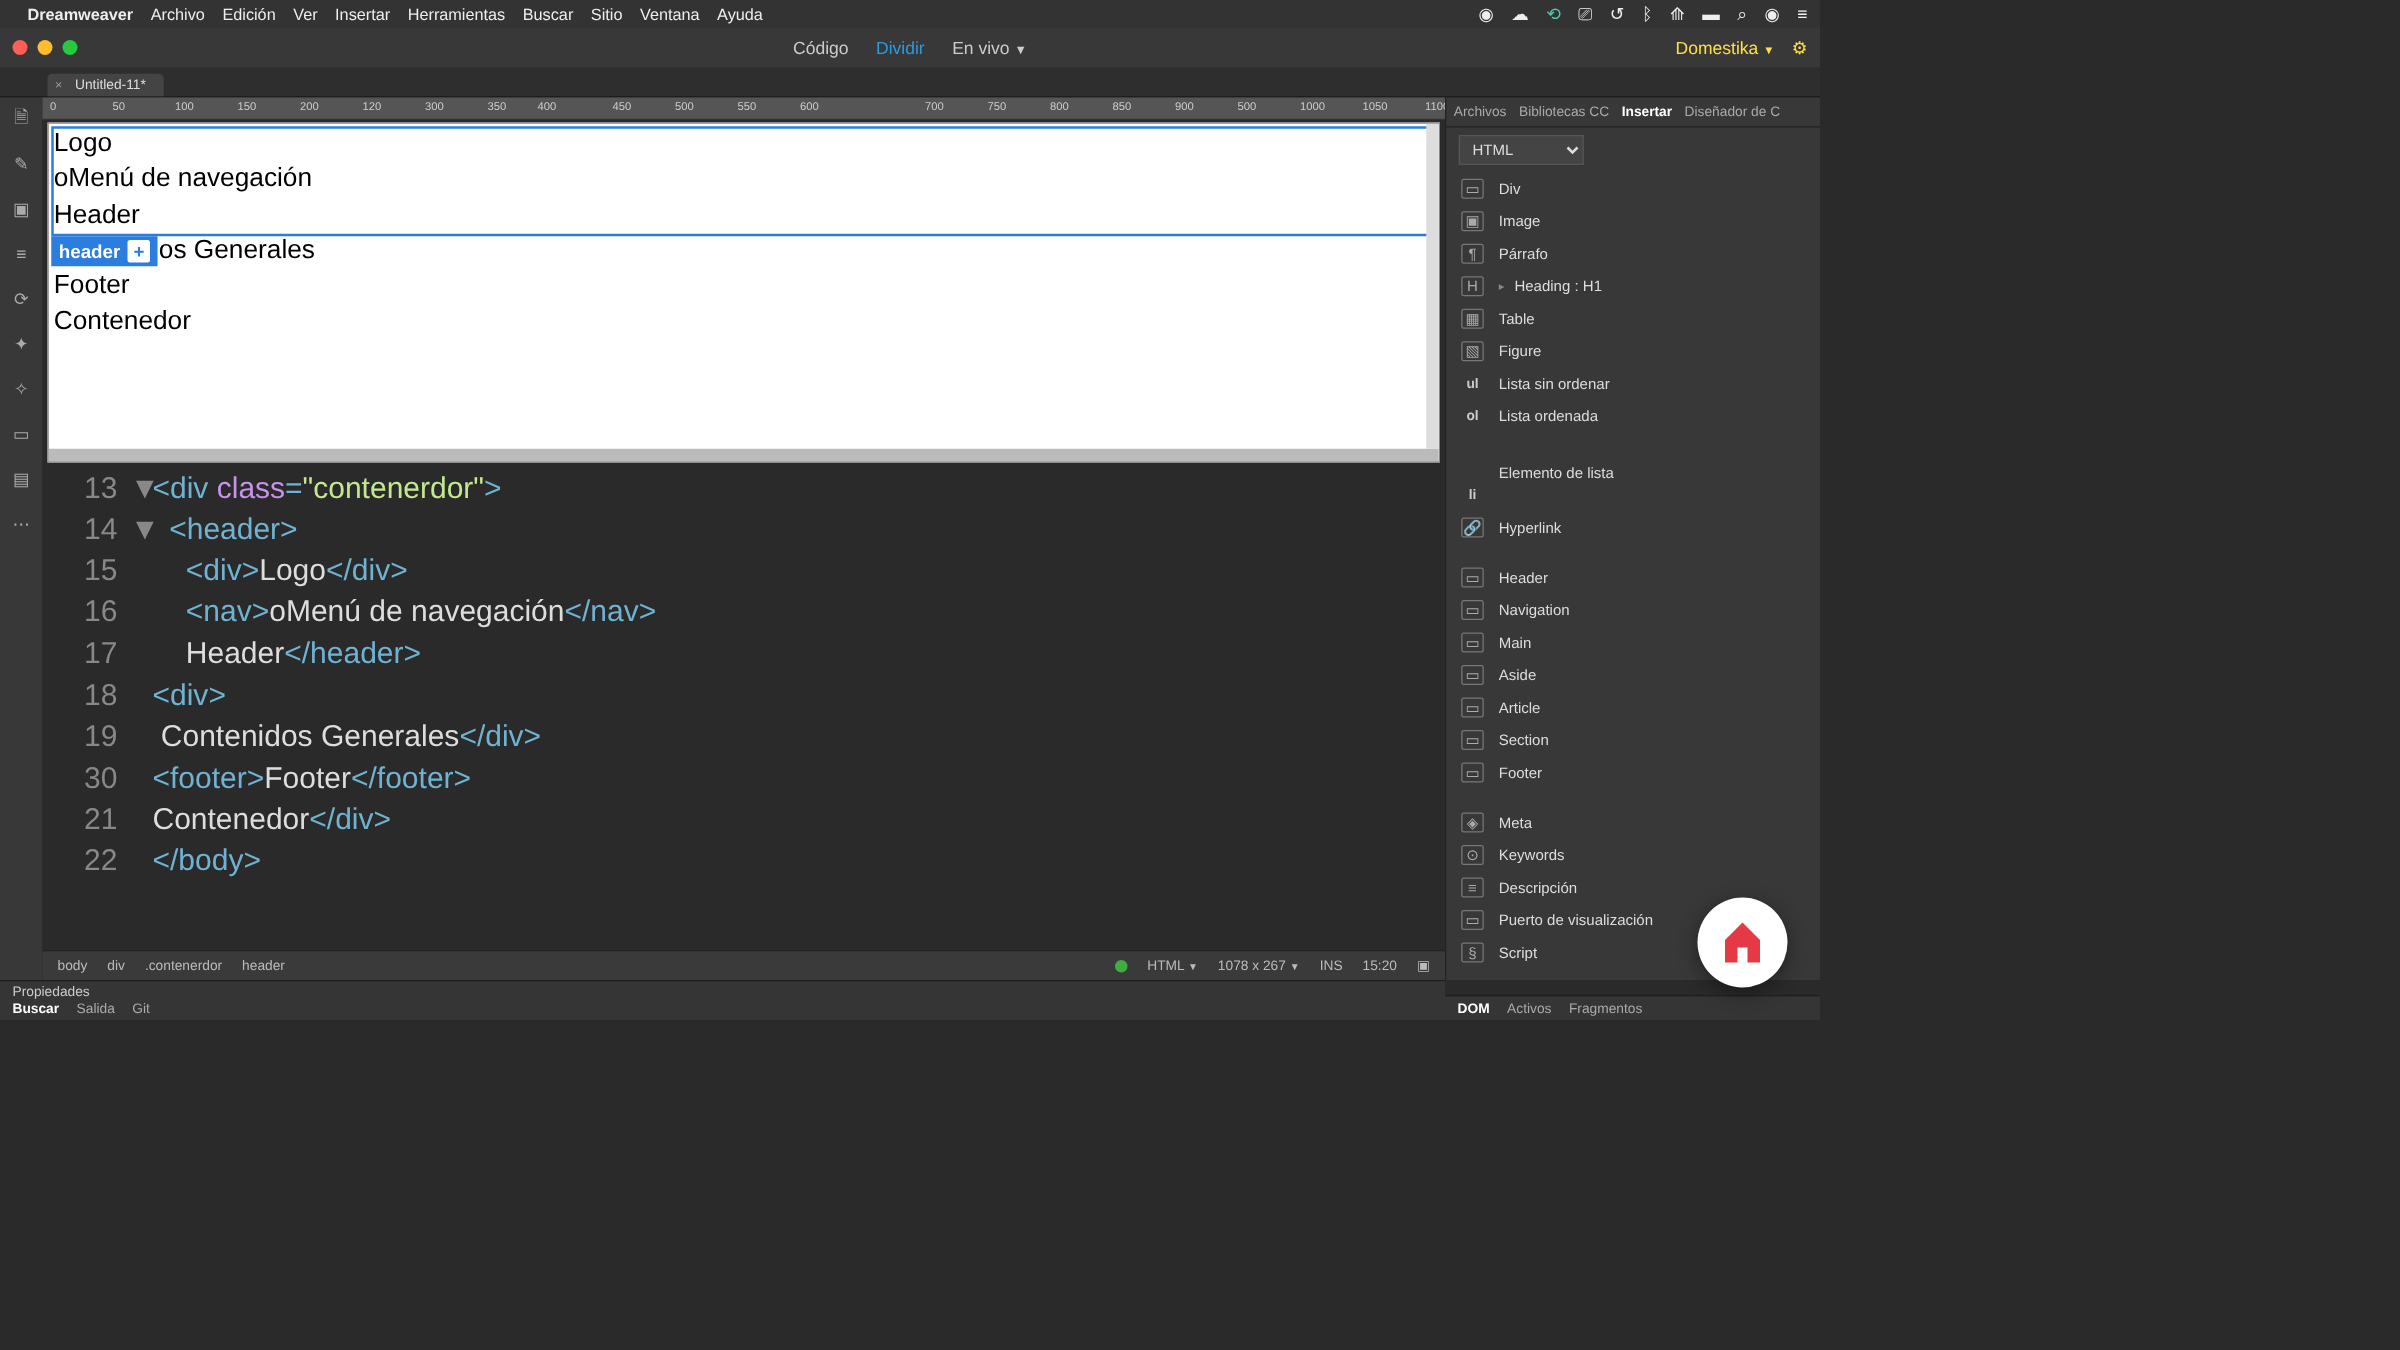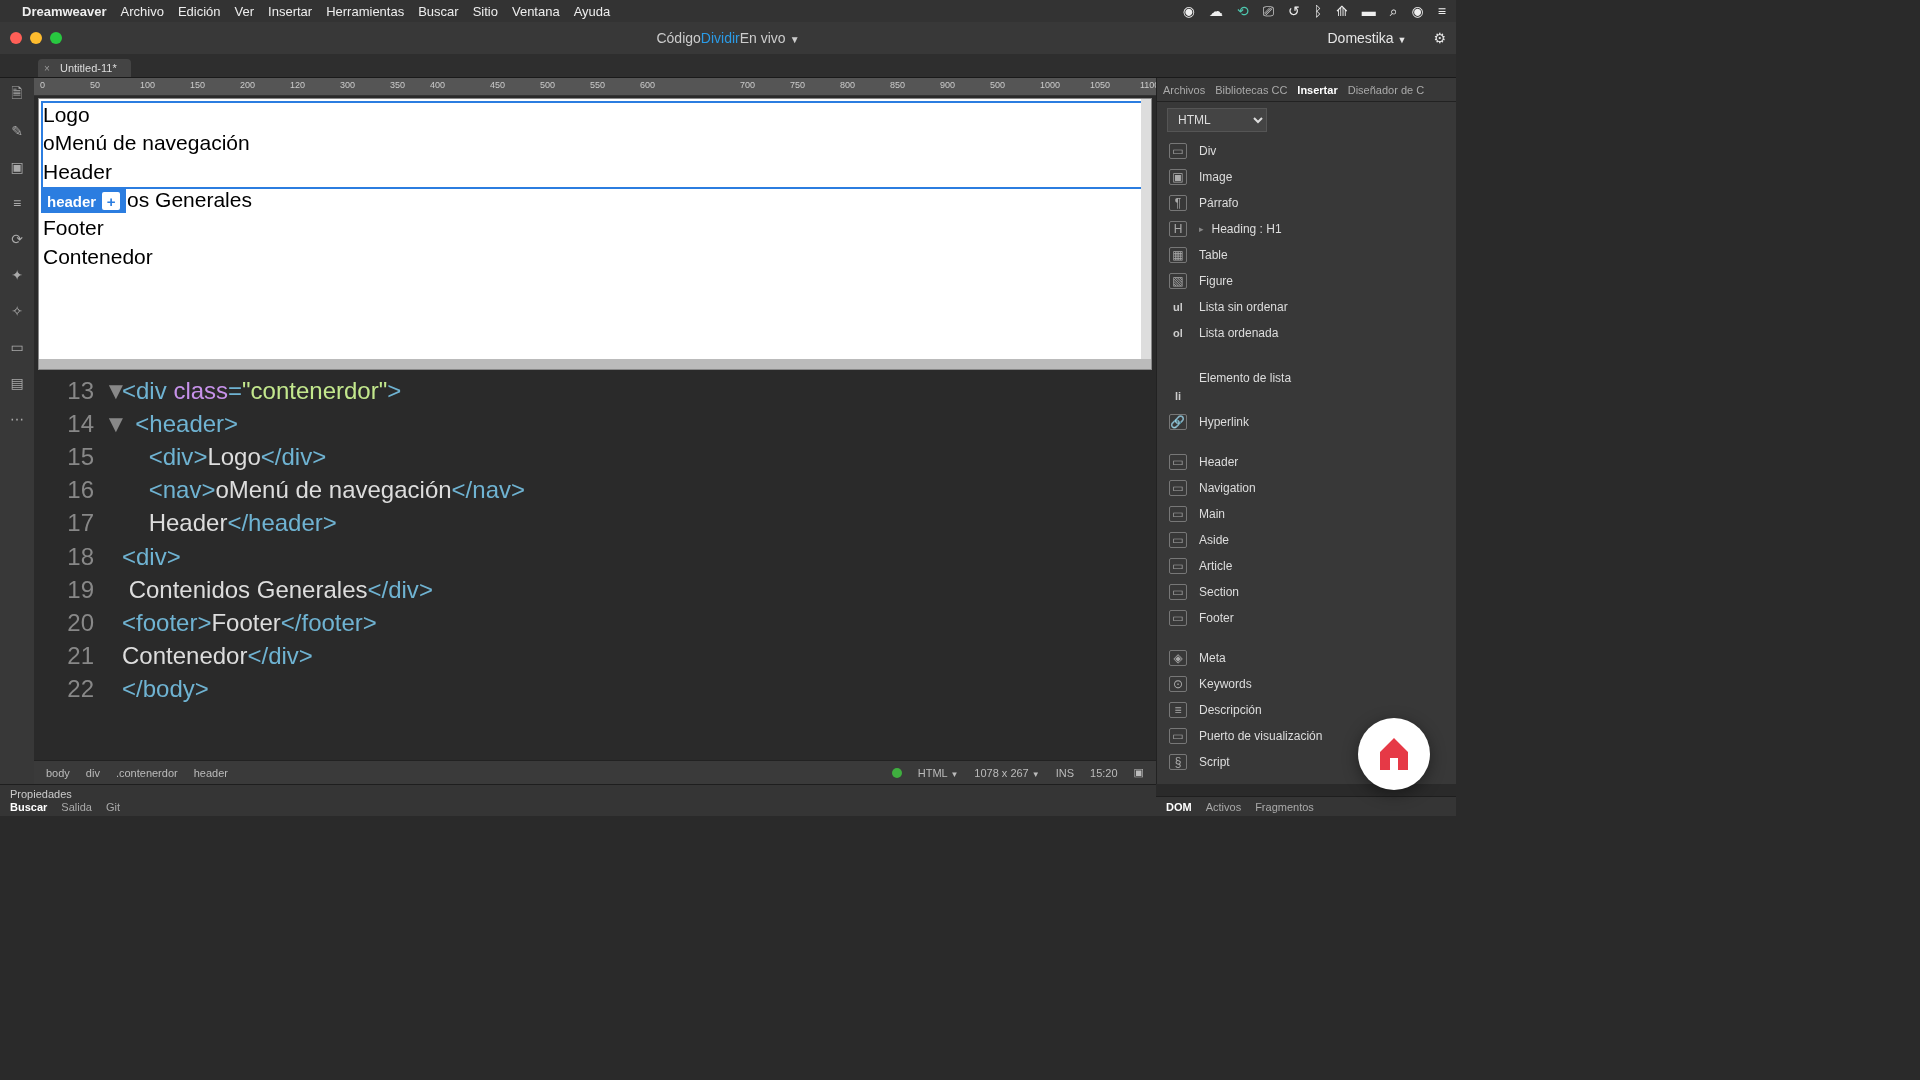--- a/index.html
+++ b/index.html
@@ -13,24 +13,24 @@
 .menubar .right { margin-left: auto; display: flex; align-items: center; gap: 14px; }
 .menubar .right span { font-size: 14px; }
 
 
 .window-chrome { height: 32px; background: #383838; display: flex; align-items: center; padding: 0 10px; position: relative; }
 .traffic-lights { display: flex; gap: 8px; }
 .traffic-lights .dot { width: 12px; height: 12px; border-radius: 50%; }
 .dot.red { background: #ff5f57; }
 .dot.yellow { background: #febc2e; }
 .dot.green { background: #28c840; }
-.view-switch { position: absolute; left: 50%; transform: translateX(-50%); display: flex; font-size: 14px; color: #ccc; align-items: center; }
+.view-switch { position: absolute; left: 50%; transform: translateX(-50%); display: flex; gap: 22px; font-size: 14px; color: #ccc; align-items: center; }
 .view-switch .active { color: #2b9be6; }
 .view-switch .chev { font-size: 10px; margin-left: 4px; }
-.window-chrome .right-controls { margin-left: auto; display: flex; align-items: center; gap: 27px; font-size: 14px; color: #e5e5e5; }
+.window-chrome .right-controls { margin-left: auto; display: flex; align-items: center; gap: 14px; font-size: 14px; color: #fde047; }
 
 
 .tab-bar { height: 24px; background: #2e2e2e; display: flex; align-items: flex-end; padding-left: 38px; border-bottom: 1px solid #1a1a1a; }
 .tab { background: #444; padding: 3px 14px 3px 22px; font-size: 11px; color: #ddd; border-radius: 4px 4px 0 0; position: relative; }
 .tab .close { position: absolute; left: 6px; top: 4px; font-size: 10px; color: #999; }
 
 
 .main-area { position: absolute; top: 78px; left: 0; right: 0; bottom: 32px; display: flex; }
 
 
@@ -215,21 +215,21 @@
     </div>
 
     <div class="code-editor" id="code-editor">
         <div class="code-line"><span class="line-num">13</span><span class="fold">▼</span><span class="code-text"><span class="tag-bracket">&lt;</span><span class="tag-name">div</span> <span class="attr-name">class</span><span class="tag-bracket">=</span><span class="attr-val">"contenerdor"</span><span class="tag-bracket">&gt;</span></span></div>
         <div class="code-line"><span class="line-num">14</span><span class="fold">▼</span><span class="code-text">  <span class="tag-bracket">&lt;</span><span class="tag-name">header</span><span class="tag-bracket">&gt;</span></span></div>
         <div class="code-line"><span class="line-num">15</span><span class="fold"> </span><span class="code-text">    <span class="tag-bracket">&lt;</span><span class="tag-name">div</span><span class="tag-bracket">&gt;</span><span class="plain">Logo</span><span class="tag-bracket">&lt;/</span><span class="tag-name">div</span><span class="tag-bracket">&gt;</span></span></div>
         <div class="code-line"><span class="line-num">16</span><span class="fold"> </span><span class="code-text">    <span class="tag-bracket">&lt;</span><span class="tag-name">nav</span><span class="tag-bracket">&gt;</span><span class="plain">oMenú de navegación</span><span class="tag-bracket">&lt;/</span><span class="tag-name">nav</span><span class="tag-bracket">&gt;</span></span></div>
         <div class="code-line"><span class="line-num">17</span><span class="fold"> </span><span class="code-text">    <span class="plain">Header</span><span class="tag-bracket">&lt;/</span><span class="tag-name">header</span><span class="tag-bracket">&gt;</span></span></div>
         <div class="code-line"><span class="line-num">18</span><span class="fold"> </span><span class="code-text"><span class="tag-bracket">&lt;</span><span class="tag-name">div</span><span class="tag-bracket">&gt;</span></span></div>
         <div class="code-line"><span class="line-num">19</span><span class="fold"> </span><span class="code-text"> <span class="plain">Contenidos Generales</span><span class="tag-bracket">&lt;/</span><span class="tag-name">div</span><span class="tag-bracket">&gt;</span></span></div>
-        <div class="code-line"><span class="line-num">20</span><span class="fold"> </span><span class="code-text"><span class="tag-bracket">&lt;</span><span class="tag-name">footer</span><span class="tag-bracket">&gt;</span><span class="plain">Footer</span><span class="tag-bracket">&lt;/</span><span class="tag-name">footer</span><span class="tag-bracket">&gt;</span></span></div>
+        <div class="code-line"><span class="line-num">30</span><span class="fold"> </span><span class="code-text"><span class="tag-bracket">&lt;</span><span class="tag-name">footer</span><span class="tag-bracket">&gt;</span><span class="plain">Footer</span><span class="tag-bracket">&lt;/</span><span class="tag-name">footer</span><span class="tag-bracket">&gt;</span></span></div>
         <div class="code-line"><span class="line-num">21</span><span class="fold"> </span><span class="code-text"><span class="plain">Contenedor</span><span class="tag-bracket">&lt;/</span><span class="tag-name">div</span><span class="tag-bracket">&gt;</span></span></div>
         <div class="code-line"><span class="line-num">22</span><span class="fold"> </span><span class="code-text"><span class="tag-bracket">&lt;/</span><span class="tag-name">body</span><span class="tag-bracket">&gt;</span></span></div>
       </div>
 
     <div class="breadcrumb-bar">
       <span>body</span>
       <span>div</span>
       <span>.contenerdor</span>
       <span>header</span>
       <div class="spacer"></div>

